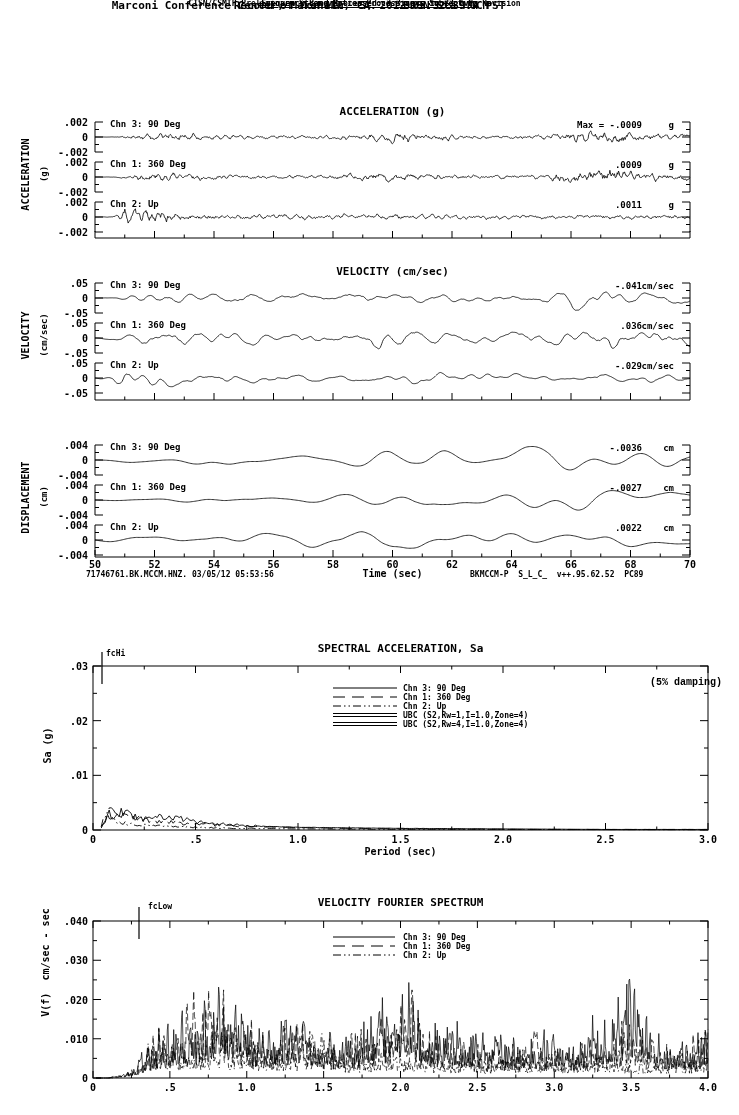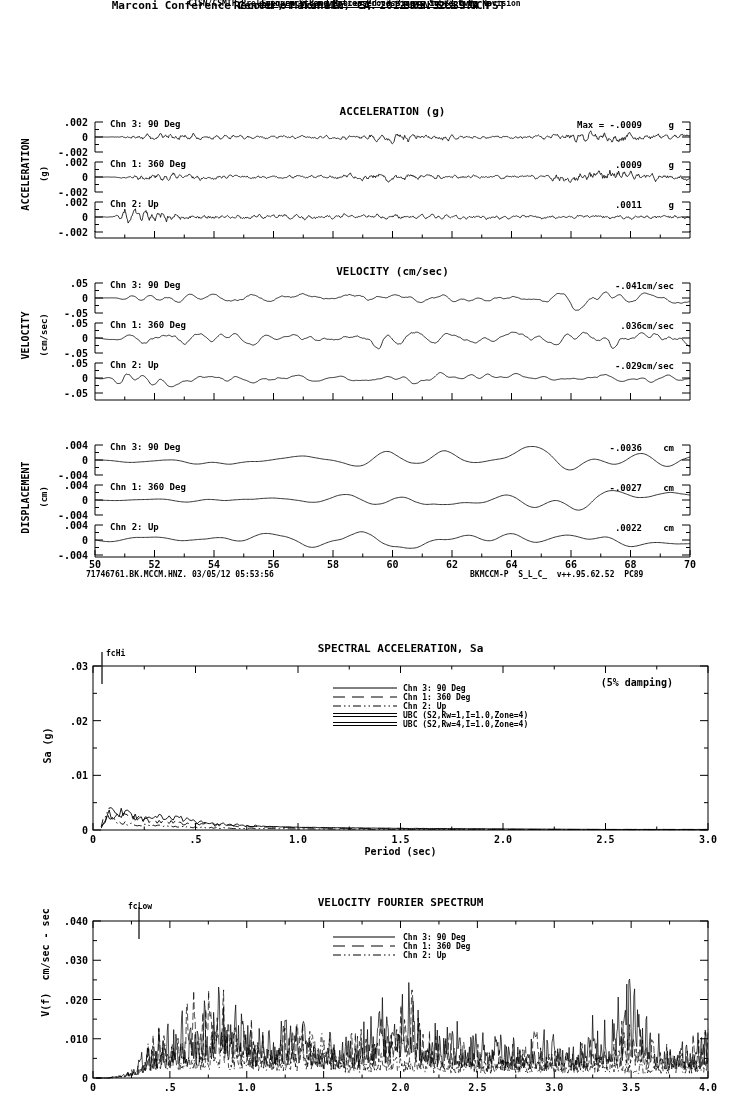--- a/index.html
+++ b/index.html
@@ -34,28 +34,29 @@
 
   <div class="abs rot f10" style="left:-75px;top:169px;width:200px;">ACCELERATION</div>
   <div class="abs rot f9" style="left:-55px;top:169px;width:200px;">(g)</div>
   <div class="abs rot f10" style="left:-75px;top:330px;width:200px;">VELOCITY</div>
   <div class="abs rot f9" style="left:-55px;top:330px;width:200px;">(cm/sec)</div>
   <div class="abs rot f10" style="left:-75px;top:492px;width:200px;">DISPLACEMENT</div>
   <div class="abs rot f9" style="left:-55px;top:492px;width:200px;">(cm)</div>
   <div class="abs rot f10" style="left:-53px;top:740px;width:200px;">Sa (g)</div>
   <div class="abs rot f10" style="left:-55px;top:957px;width:200px;">V(f)  cm/sec - sec</div>
 
+  <div class="abs ctr f10" style="left:95px;top:568px;width:595px;">Time (sec)</div>
   <div class="abs ctr f10" style="left:93px;top:846px;width:615px;">Period (sec)</div>
 
   <div class="abs f8" style="left:86px;top:571px;">71746761.BK.MCCM.HNZ. 03/05/12 05:53:56</div>
   <div class="abs f8" style="left:470px;top:571px;">BKMCCM-P  S_L_C_  v++.95.62.52  PC89</div>
 
-  <div class="abs rgt f10" style="left:475px;top:677px;width:198px;">(5% damping)</div>
+  <div class="abs rgt f10" style="left:524px;top:677px;width:198px;font-family:Liberation Mono, monospace;">(5% damping)</div>
   <div class="abs f8" style="left:106px;top:650px;">fcHi</div>
-  <div class="abs f8" style="left:128px;top:903px;text-align:center;">fcLow</div>
+  <div class="abs f8" style="left:148px;top:903px;text-align:center;">fcLow</div>
 
   <svg id="plot-svg" width="739" height="1115" viewBox="0 0 739 1115">
       <g>
         <line x1="95" y1="238" x2="690" y2="238" stroke-width="1"></line>
         <line x1="95" y1="238" x2="95" y2="231" stroke-width="1"></line>
         <line x1="124.75" y1="238" x2="124.75" y2="234.5" stroke-width="1"></line>
         <line x1="154.5" y1="238" x2="154.5" y2="231" stroke-width="1"></line>
         <line x1="184.25" y1="238" x2="184.25" y2="234.5" stroke-width="1"></line>
         <line x1="214" y1="238" x2="214" y2="231" stroke-width="1"></line>
         <line x1="243.75" y1="238" x2="243.75" y2="234.5" stroke-width="1"></line>

